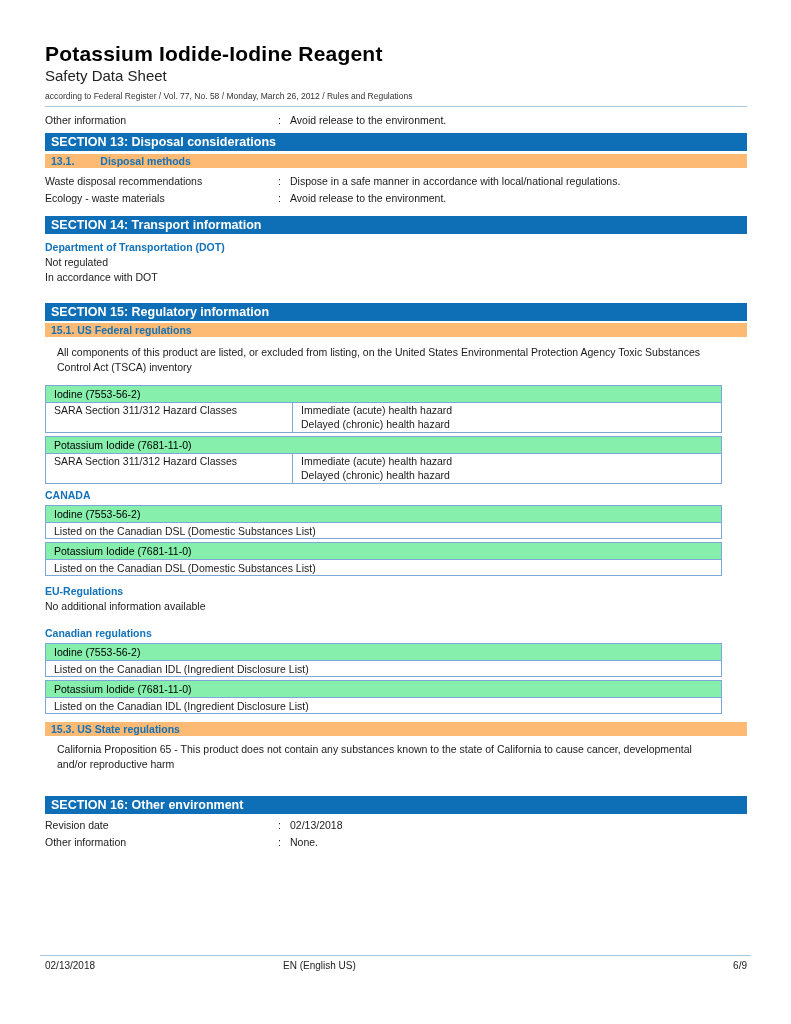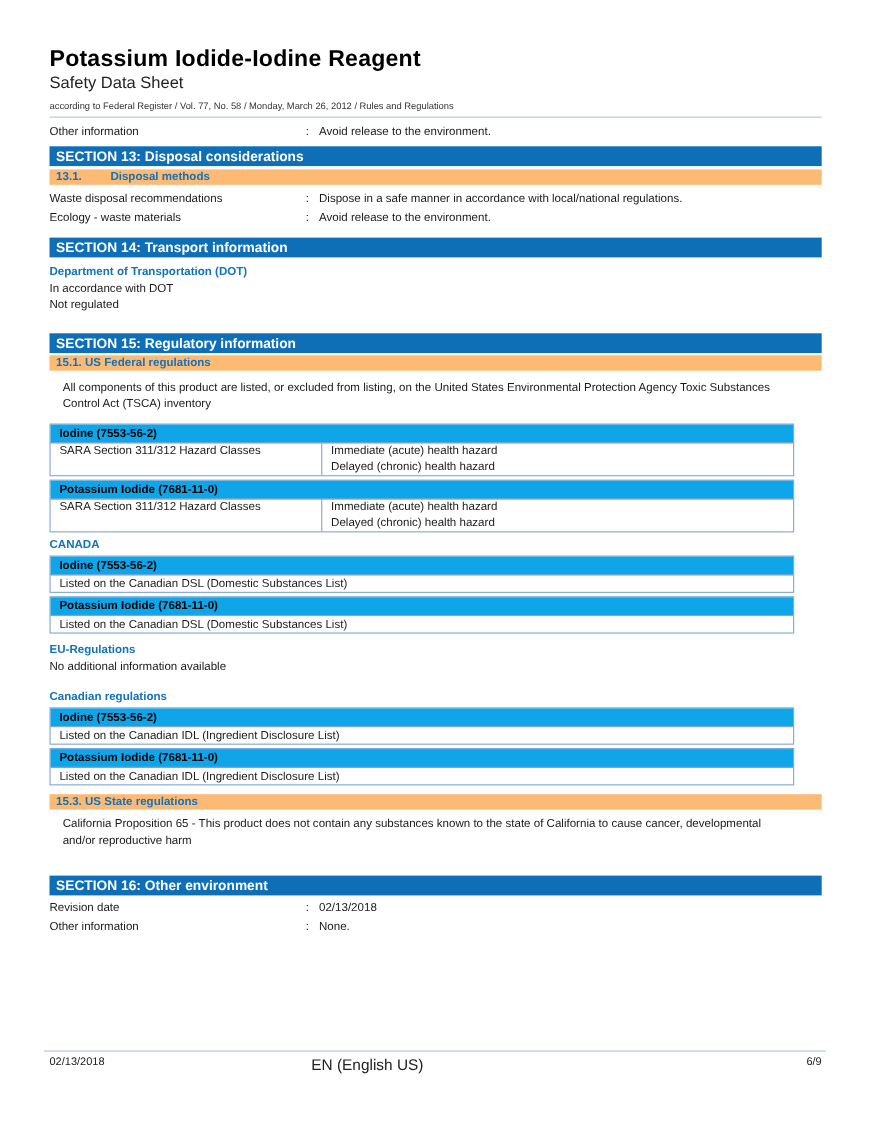--- a/index.html
+++ b/index.html
@@ -25,29 +25,29 @@
   .band {
     background:#fdba74; color:#1272ba; font-weight:bold; font-size:10.5px;
     line-height:14px; height:14px; padding:0 6px; box-sizing:border-box;
   }
   .band .num-gap { display:inline-block; width:26px; }
   .blue-head { color:#1272ba; font-weight:bold; font-size:10.5px; line-height:15px; }
   .plain { font-size:10.5px; line-height:15px; }
   .indent { padding-left:12px; padding-right:40px; }
 
   .tbl { width:677px; border:1px solid #7da7d8; box-sizing:border-box; font-size:10.5px; background:#fff; }
-  .tbl-head { background:#0ea5e9; font-weight:bold; color:#000; line-height:15px; padding:0.5px 8px; border-bottom:1px solid #7da7d8; }
+  .tbl-head { background:#86efac; font-weight:normal; color:#000; line-height:15px; padding:0.5px 8px; border-bottom:1px solid #7da7d8; }
   .tbl-row { display:flex; }
   .tbl-cell-left { flex:0 0 230px; width:230px; padding:1px 8px; border-right:1px solid #7da7d8; line-height:13.5px; }
   .tbl-cell-right { flex:1; padding:1px 8px; line-height:13.5px; }
   .tbl-single { padding:0.5px 8px; line-height:14px; }
 
   .footer-line { position:absolute; left:40px; right:40px; top:955px; border-top:1px solid #a9c7dd; }
   .footer-date { position:absolute; left:45px; top:960px; font-size:10px; color:#222; }
-  .footer-lang { position:absolute; left:283px; top:960px; font-size:14px; color:#222; }
+  .footer-lang { position:absolute; left:283px; top:960px; font-size:10px; color:#222; }
   .footer-page { position:absolute; right:44px; top:960px; font-size:10px; color:#222; }
 
   .mt2{margin-top:2px;} .mt3{margin-top:3px;} .mt4{margin-top:4px;} .mt5{margin-top:5px;}
   .mt6{margin-top:6px;} .mt8{margin-top:8px;} .mt10{margin-top:10px;} .mt12{margin-top:12px;}
   .mt18{margin-top:18px;} .mt24{margin-top:24px;} .mt30{margin-top:30px;}
 </style>
 </head>
 <body>
 
 <div class="page">
@@ -73,22 +73,22 @@
       <span class="kv-value">Dispose in a safe manner in accordance with local/national regulations.</span>
     </div>
     <div class="kv-row">
       <span class="kv-label">Ecology - waste materials</span>
       <span class="kv-colon">:</span>
       <span class="kv-value">Avoid release to the environment.</span>
     </div>
 
     <div class="bar mt10">SECTION 14: Transport information</div>
     <div class="blue-head mt6">Department of Transportation (DOT)</div>
+    <div class="plain">Not regulated</div>
     <div class="plain">In accordance with DOT</div>
-    <div class="plain">Not regulated</div>
 
     <div class="bar mt18">SECTION 15: Regulatory information</div>
     <div class="band mt2">15.1. US Federal regulations</div>
     <div class="plain indent mt8">All components of this product are listed, or excluded from listing, on the United States Environmental Protection Agency Toxic Substances Control Act (TSCA) inventory</div>
 
     <div class="tbl mt10">
       <div class="tbl-head">Iodine (7553-56-2)</div>
       <div class="tbl-row">
         <div class="tbl-cell-left">SARA Section 311/312 Hazard Classes</div>
         <div class="tbl-cell-right">

